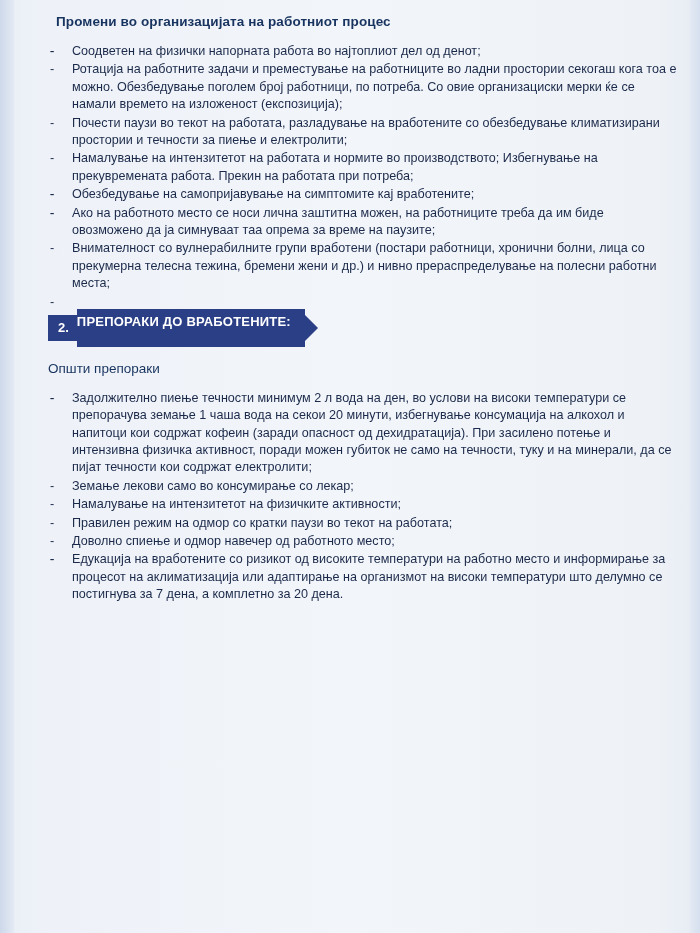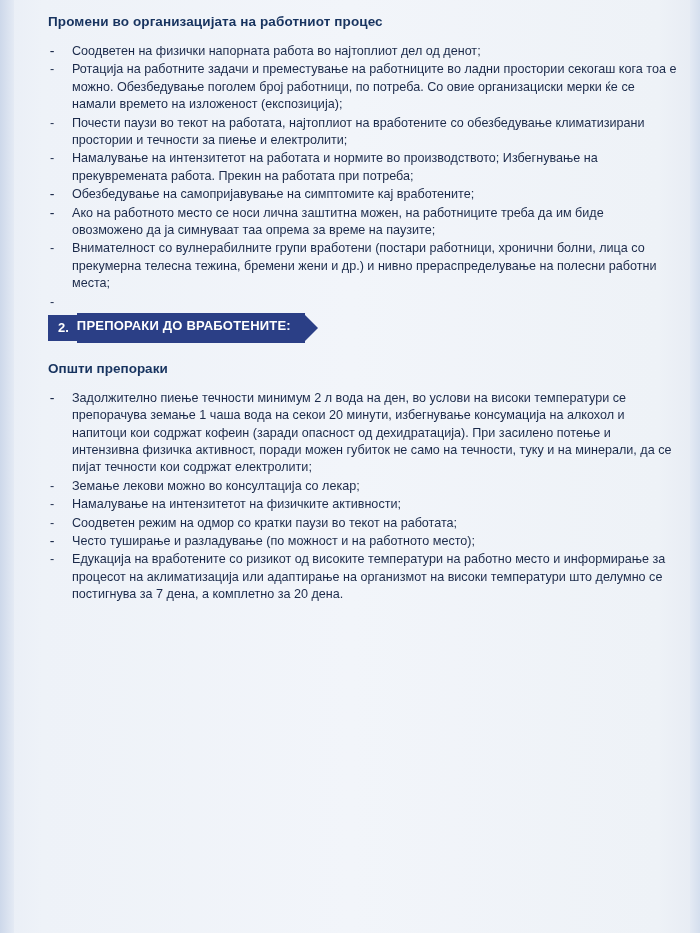--- a/index.html
+++ b/index.html
@@ -35,26 +35,26 @@
     right: 0;
     top: 0;
     width: 10px;
     height: 933px;
     background: linear-gradient(90deg, #e4eaf4 0%, #d5dfee 100%);
   }
   h2.section-title {
     font-size: 13.5px;
     font-weight: bold;
     color: #17335f;
-    margin: 0 0 14px 0;
+    margin: 0 0 14px 8px;
     letter-spacing: 0.1px;
   }
   h3.sub-title {
     font-size: 13.5px;
-    font-weight: bold;
+    font-weight: normal;
     color: #17335f;
     margin: 0 0 14px 0;
   }
   ul.dash-list {
     list-style: none;
     margin: 0;
     padding: 0;
   }
   ul.dash-list > li {
     position: relative;
@@ -92,21 +92,21 @@
     font-weight: bold;
     padding: 0 8px 0 10px;
     height: 26px;
     line-height: 26px;
   }
   .banner-text {
     background: #2b3f86;
     color: #ffffff;
     font-size: 13px;
     font-weight: bold;
-    padding: 0 14px 4px 0;
+    padding: 0 14px 12px 0;
     height: 26px;
     line-height: 26px;
     letter-spacing: 0.2px;
   }
   .banner-tail {
     width: 0;
     height: 0;
     border-top: 13px solid transparent;
     border-bottom: 13px solid transparent;
     border-left: 13px solid #2b3f86;
@@ -138,21 +138,21 @@
 <div class="page">
   <div class="left-rail"></div>
   <div class="right-rail"></div>
 
   <h2 class="section-title">Промени во организацијата на работниот процес</h2>
 
   <ul class="dash-list">
     <li><span class="dash">-</span></li>
     <li><span class="dash">-</span><span>Соодветен на физички напорната работа во најтоплиот дел од денот;</span></li>
     <li><span class="dash">-</span><span>Ротација на работните задачи и преместување на работниците во ладни простории секогаш кога тоа е можно. Обезбедување поголем број работници, по потреба. Со овие организациски мерки ќе се намали времето на изложеност  (експозиција);</span></li>
-    <li><span class="dash">-</span><span>Почести паузи во текот на работата, најтоплиот на вработените со обезбедување климатизирани простории и течности за пиење и електролити;</span></li>
+    <li><span class="dash">-</span><span>Почести паузи во текот на работата, разладување на вработените со обезбедување климатизирани простории и течности за пиење и електролити;</span></li>
     <li><span class="dash">-</span><span>Намалување на интензитетот на работата и нормите во производството; Избегнување на прекувремената работа. Прекин на работата при потреба;</span></li>
     <li><span class="dash">-</span></li>
     <li><span class="dash">-</span><span>Обезбедување на самопријавување на симптомите кај вработените;</span></li>
     <li><span class="dash">-</span></li>
     <li><span class="dash">-</span><span>Ако на работното место се носи лична заштитна можен, на работниците треба да им биде овозможено да ја симнуваат таа опрема за време на паузите;</span></li>
     <li><span class="dash">-</span><span>Внимателност со вулнерабилните групи вработени (постари работници, хронични болни, лица со прекумерна телесна тежина, бремени жени и др.) и нивно прераспределување на полесни работни места;</span></li>
     <li><span class="dash">-</span></li>
   </ul>
 
   <div class="banner-wrap">
@@ -163,20 +163,20 @@
       <span class="banner-text">ПРЕПОРАКИ ДО ВРАБОТЕНИТЕ:</span>
       <span class="banner-tail"></span>
     </div>
   </div>
 
   <h3 class="sub-title">Општи препораки</h3>
 
   <ul class="dash-list">
     <li><span class="dash">-</span></li>
     <li><span class="dash">-</span><span>Задолжително пиење течности минимум 2 л вода на ден, во услови на високи температури се  препорачува земање 1 чаша вода на секои 20 минути, избегнување консумација на алкохол и напитоци кои содржат кофеин (заради опасност од дехидратација). При засилено потење и интензивна физичка активност, поради можен губиток не само на течности, туку и на минерали, да се пијат течности кои содржат електролити;</span></li>
-    <li><span class="dash">-</span><span>Земање лекови можно во консултација со лекар;</span></li>
+    <li><span class="dash">-</span><span>Земање лекови само во консумирање со лекар;</span></li>
     <li><span class="dash">-</span><span>Намалување на интензитетот на физичките активности;</span></li>
-    <li><span class="dash">-</span><span>Соодветен режим на одмор со кратки паузи во текот на работата;</span></li>
+    <li><span class="dash">-</span><span>Правилен режим на одмор со кратки паузи во текот на работата;</span></li>
+    <li><span class="dash">-</span><span>Доволно спиење и одмор навечер од работното место;</span></li>
     <li><span class="dash">-</span></li>
-    <li><span class="dash">-</span><span>Често туширање и разладување (по можност и на работното место);</span></li>
     <li><span class="dash">-</span><span>Едукација на вработените со ризикот од високите температури на работно место и  информирање за процесот на аклиматизација или адаптирање на организмот на високи температури што делумно се постигнува за 7 дена, а комплетно за 20 дена.</span></li>
   </ul>
 </div>
 
 </body></html>

